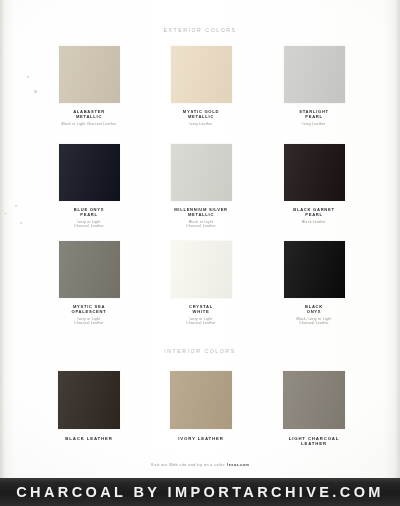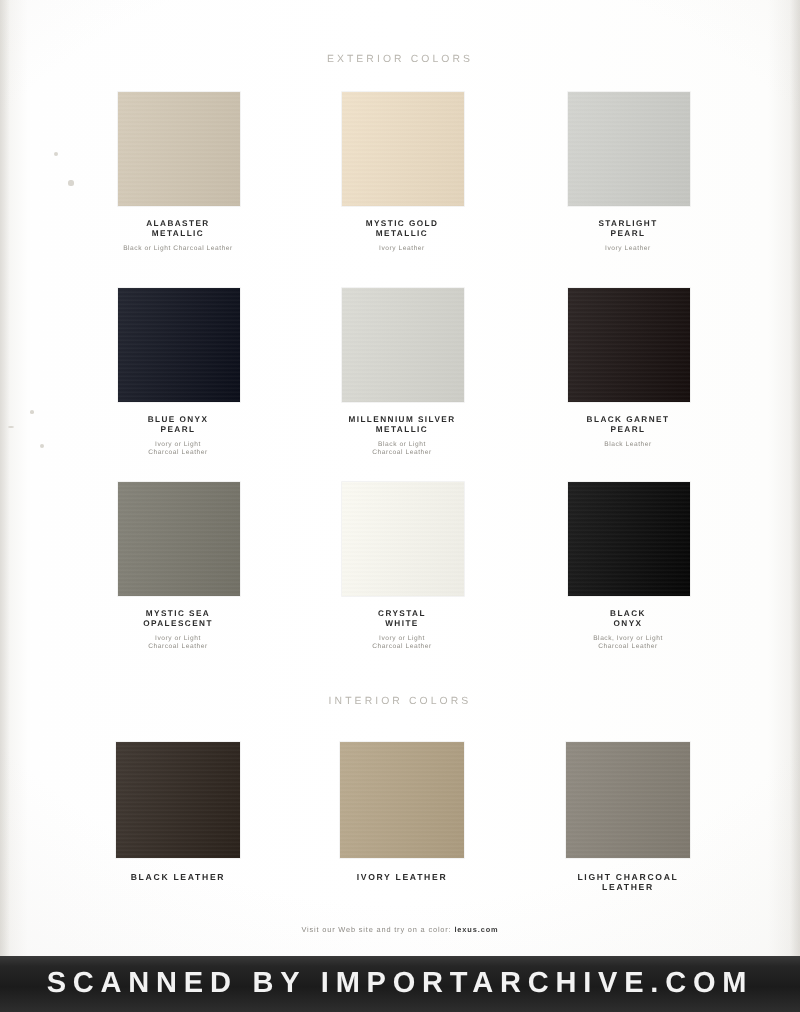--- a/index.html
+++ b/index.html
@@ -263,16 +263,16 @@
 LEATHER</div>
     </div>
   </div>
 
   <div id="footer-note">
     <span>Visit our Web site and try on a color:</span>
     <b>lexus.com</b>
   </div>
 
   <div id="banner" style="--banner-bg: #1f1f1f;">
-    <span id="banner-text" style="color: rgb(242, 242, 242);">SCANNED BY IMPORTARCHIVE.COM</span>
+    <span id="banner-text" style="color: rgb(242, 242, 242);">CHARCOAL BY IMPORTARCHIVE.COM</span>
   </div>
 
 </div>
 
 </body></html>

